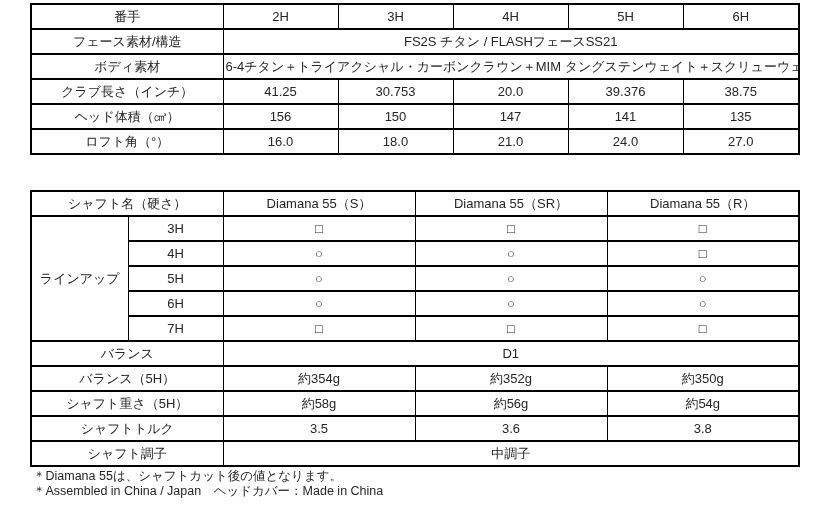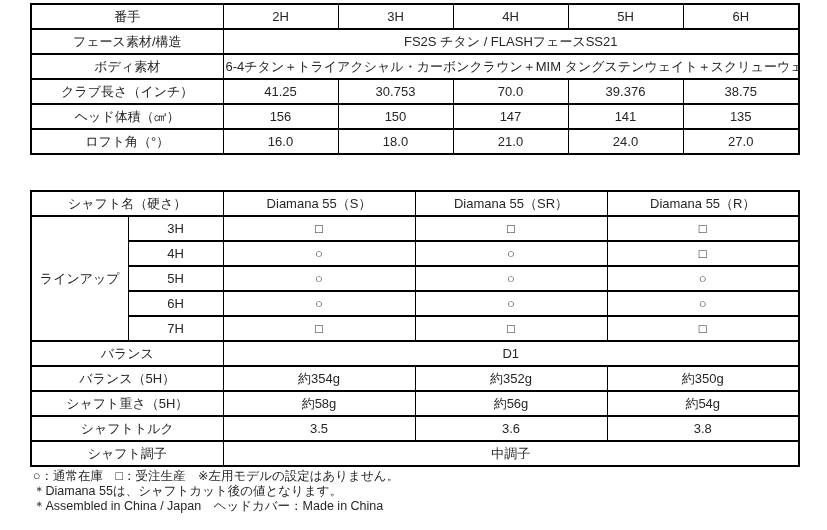--- a/index.html
+++ b/index.html
@@ -70,21 +70,21 @@
         <td colspan="5">FS2S チタン / FLASHフェースSS21</td>
       </tr>
       <tr>
         <td>ボディ素材</td>
         <td colspan="5" class="long">6-4チタン＋トライアクシャル・カーボンクラウン＋MIM タングステンウェイト＋スクリューウェイト約10g</td>
       </tr>
       <tr>
         <td>クラブ長さ（インチ）</td>
         <td>41.25</td>
         <td>30.753</td>
-        <td>70.0</td>
+        <td>20.0</td>
         <td>39.376</td>
         <td>38.75</td>
       </tr>
       <tr>
         <td>ヘッド体積（㎤）</td>
         <td>156</td>
         <td>150</td>
         <td>147</td>
         <td>141</td>
         <td>135</td>
@@ -169,18 +169,17 @@
         <td>3.8</td>
       </tr>
       <tr>
         <td colspan="2">シャフト調子</td>
         <td colspan="3">中調子</td>
       </tr>
     </tbody>
   </table>
 
   <div class="footnotes">
-    <div>○：通常在庫　□：受注生産　※左用モデルの設定はありません。</div>
     <div>＊Diamana 55は、シャフトカット後の値となります。</div>
     <div>＊Assembled in China / Japan　ヘッドカバー：Made in China</div>
   </div>
 
 </div>
 
 </body></html>

